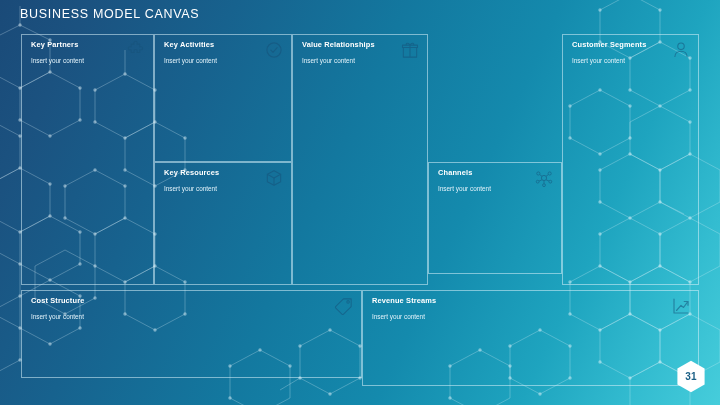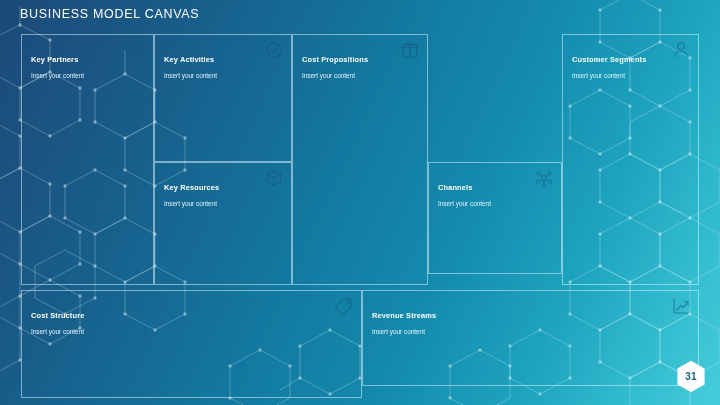--- a/index.html
+++ b/index.html
@@ -54,21 +54,21 @@
     position: absolute;
     left: 21px;
     top: 34px;
     width: 678px;
     height: 352px;
   }
 
   .cell {
     position: absolute;
     border: 1px solid rgba(215, 240, 250, 0.55);
-    padding: 20px 9px 0 9px;
+    padding: 5px 9px 0 9px;
     overflow: hidden;
   }
 
   .cell-title {
     font-size: 7.4px;
     font-weight: bold;
     color: #ffffff;
     letter-spacing: 0.15px;
     line-height: 10px;
     white-space: nowrap;
@@ -311,21 +311,21 @@
       <div class="cell-icon">
         <svg viewBox="0 0 24 24" fill="none" stroke="#16527a" stroke-width="1.3" stroke-linejoin="round">
           <path d="M12 3.2l8 4.4-8 4.4-8-4.4z"></path>
           <path d="M4 7.6v8.8l8 4.4 8-4.4V7.6"></path>
           <path d="M12 12v8.8"></path>
         </svg>
       </div>
     </div>
 
     <div class="cell" style="left:271px; top:0px; width:136px; height:251px;">
-      <div class="cell-title">Cost Propositions</div>
+      <div class="cell-title">Value Relationships</div>
       <div class="cell-placeholder">Insert your content</div>
       <div class="cell-icon">
         <svg viewBox="0 0 24 24" fill="none" stroke="#16527a" stroke-width="1.3" stroke-linejoin="round">
           <rect x="4" y="9" width="16" height="11.5"></rect>
           <path d="M3 6.2h18V9H3z"></path>
           <path d="M12 6.2v14.3"></path>
           <path d="M12 6.2c-1.8-3.8-5.6-2.4-4.4 0M12 6.2c1.8-3.8 5.6-2.4 4.4 0"></path>
         </svg>
       </div>
     </div>
@@ -351,21 +351,21 @@
       <div class="cell-title">Customer Segments</div>
       <div class="cell-placeholder">Insert your content</div>
       <div class="cell-icon">
         <svg viewBox="0 0 24 24" fill="none" stroke="#16527a" stroke-width="1.3" stroke-linejoin="round">
           <circle cx="12" cy="7.4" r="3.9"></circle>
           <path d="M4.6 20.4c0-4.3 3.3-7 7.4-7s7.4 2.7 7.4 7"></path>
         </svg>
       </div>
     </div>
 
-    <div class="cell" style="left:0px; top:256px; width:341px; height:108px;">
+    <div class="cell" style="left:0px; top:256px; width:341px; height:88px;">
       <div class="cell-title">Cost Structure</div>
       <div class="cell-placeholder">Insert your content</div>
       <div class="cell-icon">
         <svg viewBox="0 0 24 24" fill="none" stroke="#16527a" stroke-width="1.3" stroke-linejoin="round">
           <path d="M11.3 3.4H20.6v9.3l-9.1 9.1a1.4 1.4 0 0 1-2 0l-7.3-7.3a1.4 1.4 0 0 1 0-2z"></path>
           <circle cx="16.9" cy="7.1" r="1.5"></circle>
         </svg>
       </div>
     </div>
 

